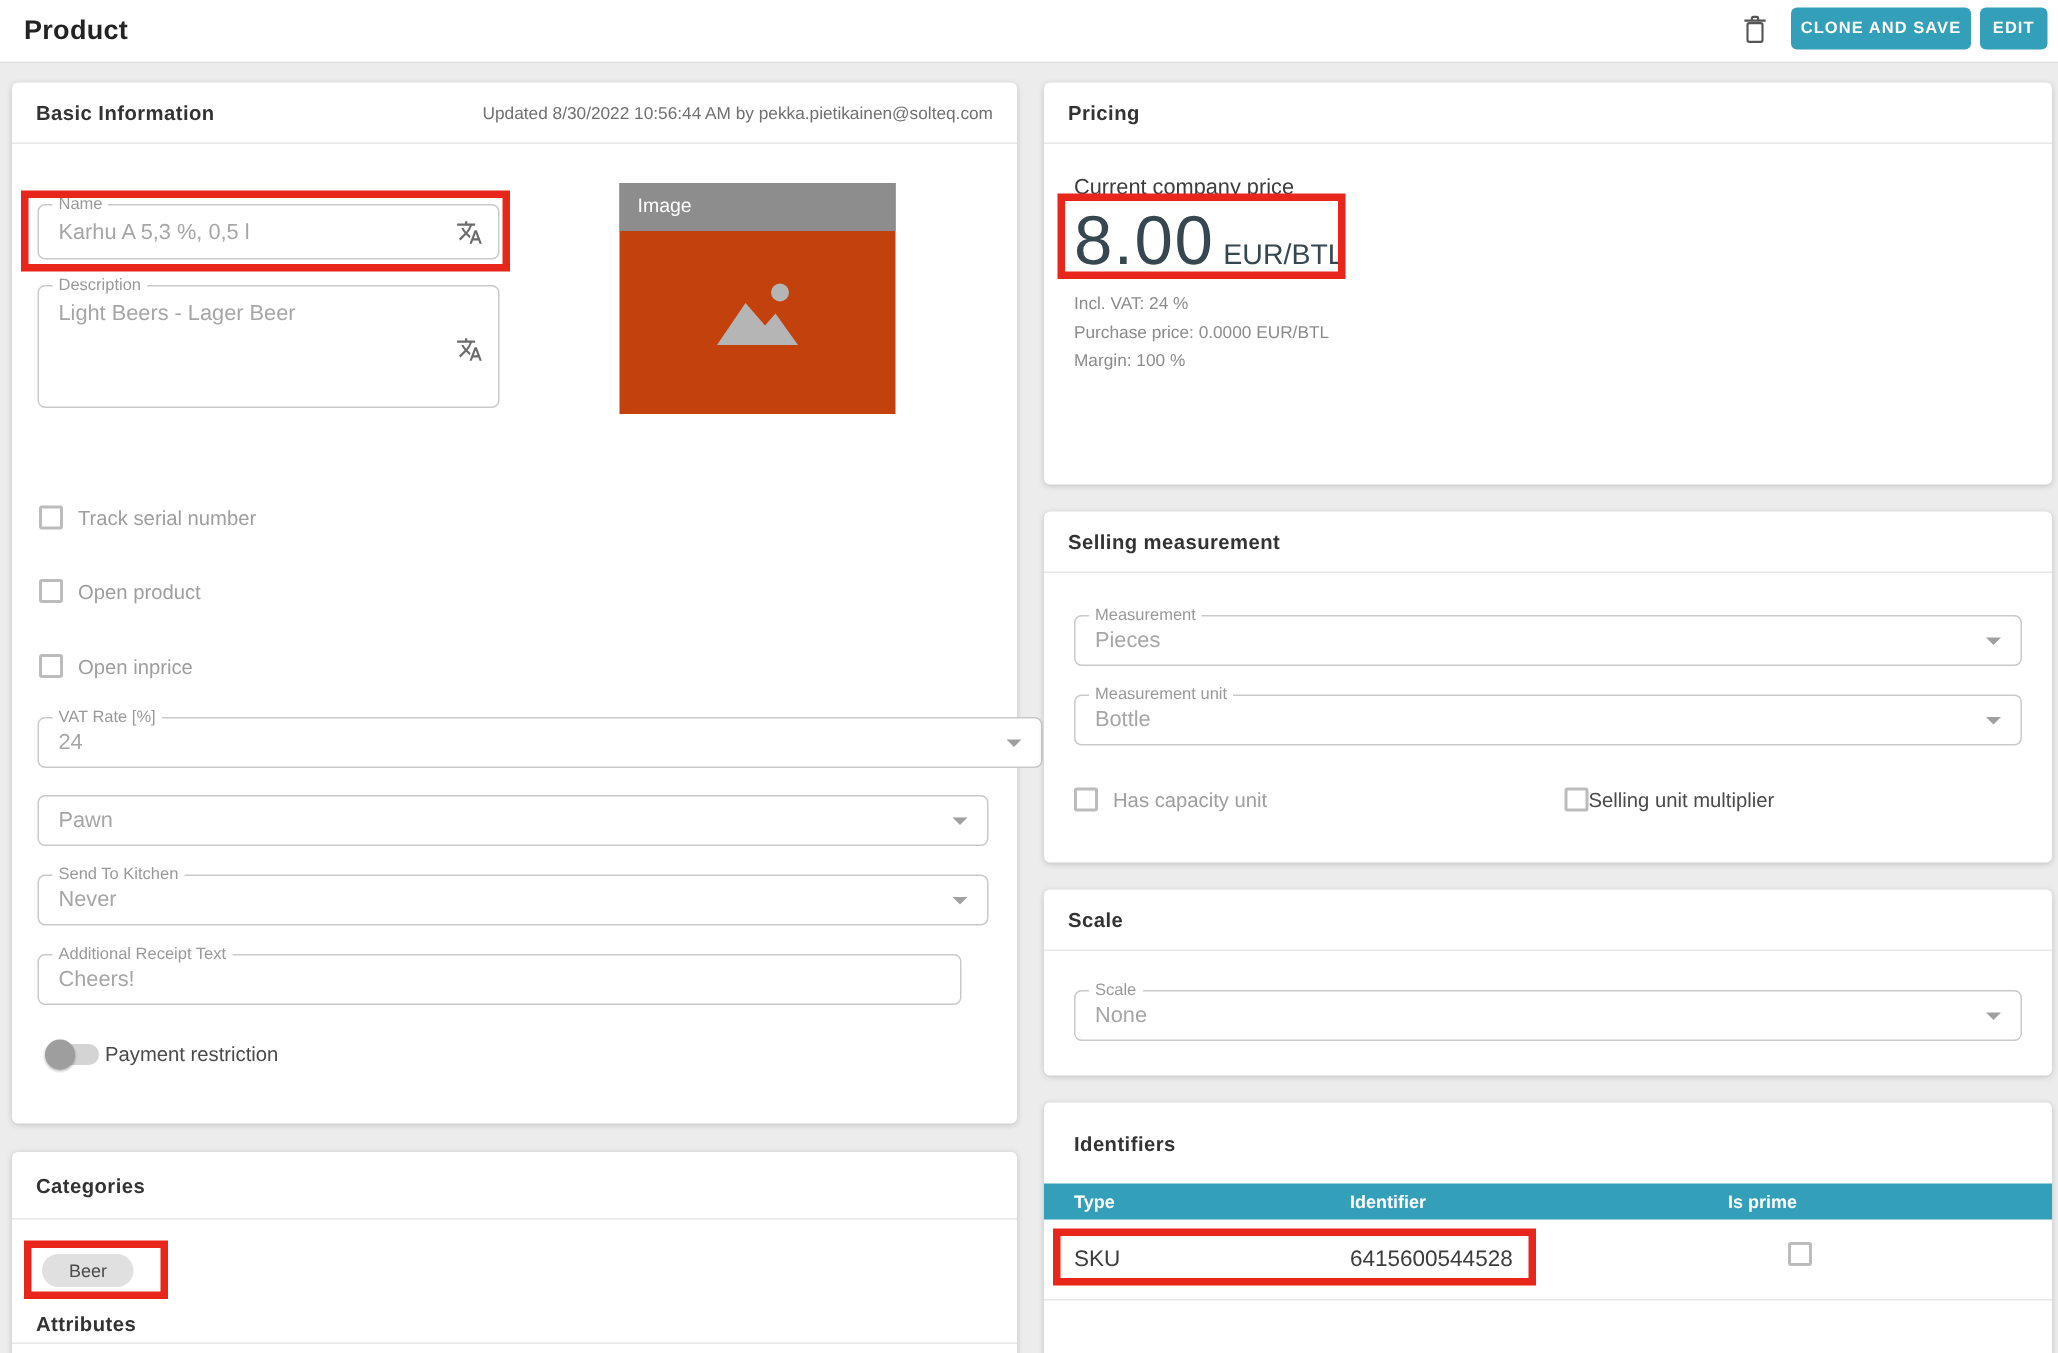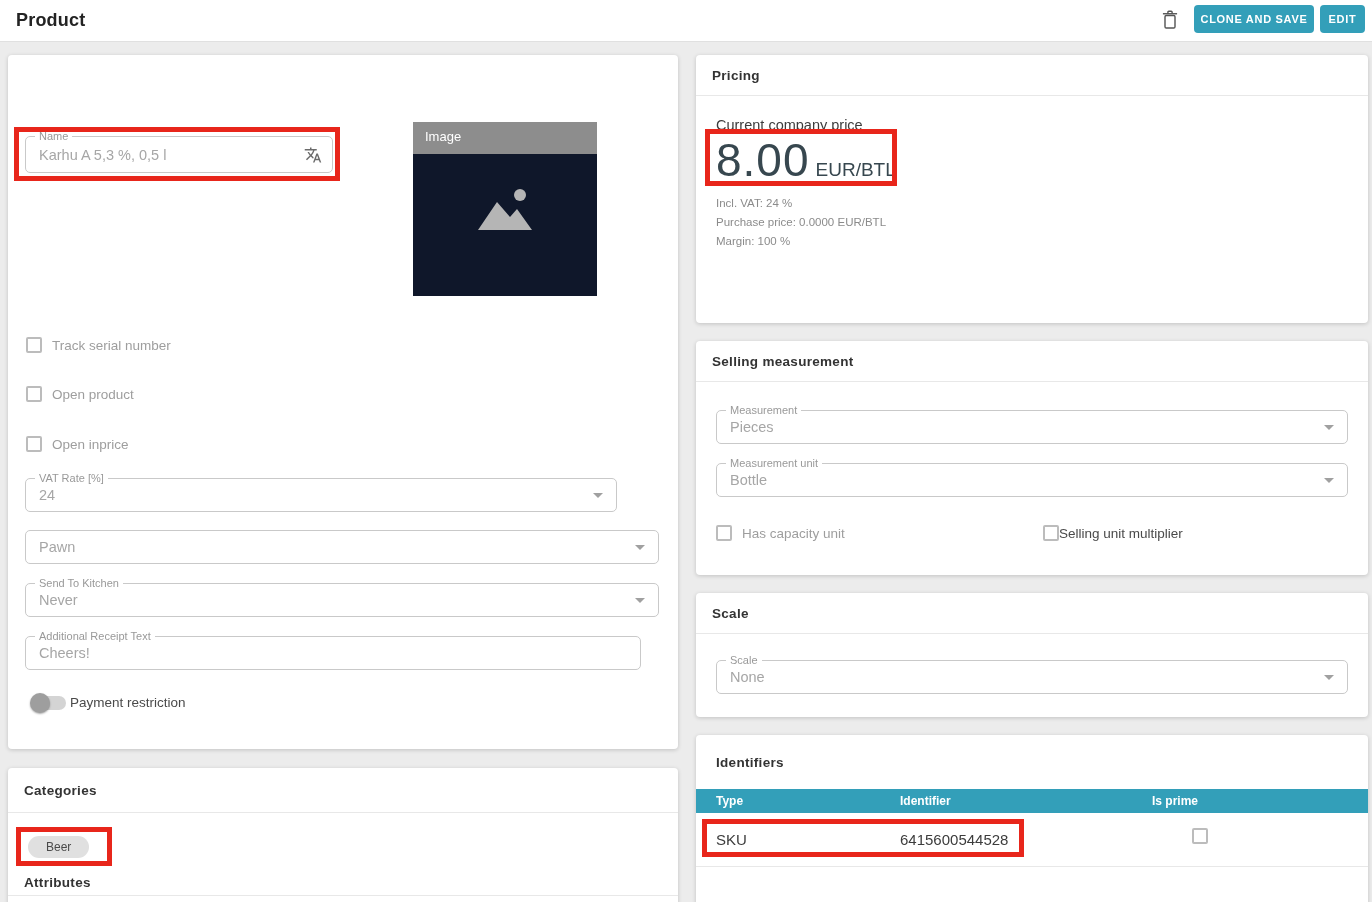--- a/index.html
+++ b/index.html
@@ -83,54 +83,67 @@
         <line x1="3.5" y1="5.5" x2="20.5" y2="5.5"></line>
         <path d="M9.5 5.5 V3.5 a1 1 0 0 1 1-1 h3 a1 1 0 0 1 1 1 V5.5"></path>
       </svg>
     </span>
   </button>
   <button class="btn" style="left:1194px; width:120px;">CLONE AND SAVE</button>
   <button class="btn" style="left:1320px; width:45px;">EDIT</button>
 </div>
 
 <div class="card" style="left:8px; top:55px; width:670px; height:694px;">
+  <div class="card-header">
+    <span class="card-title">Basic Information</span>
+    <span class="updated">Updated 8/30/2022 10:56:44 AM by pekka.pietikainen@solteq.com</span>
+  </div>
 
   <div class="field" style="left:17px; top:81px; width:308px; height:37px;">
     <span class="flabel">Name</span>
     <span class="fvalue">Karhu A 5,3 %, 0,5 l</span>
     <span class="t-icon">
       <svg width="18" height="18" viewBox="0 0 24 24" fill="#6b6b6b">
           <path d="M12.87 15.07l-2.54-2.51.03-.03A17.52 17.52 0 0 0 14.07 6H17V4h-7V2H8v2H1v2h11.17C11.5 7.92 10.44 9.75 9 11.35 8.07 10.32 7.3 9.19 6.69 8h-2c.73 1.63 1.73 3.17 2.98 4.56l-5.09 5.02L4 19l5-5 3.11 3.11.76-2.04zM18.5 10h-2L12 22h2l1.12-3h4.75L21 22h2l-4.5-12zm-2.62 7l1.62-4.33L19.12 17h-3.24z"></path>
         </svg>
     </span>
   </div>
 
-
-  <div style="position:absolute; left:405px; top:67px; width:184px; height:174px; background:#0f172a;">
+  <div class="field" style="left:17px; top:135px; width:308px; height:82px;">
+    <span class="flabel">Description</span>
+    <span class="fvalue-top">Light Beers - Lager Beer</span>
+    <span class="t-icon" style="top:42px;">
+      <svg width="18" height="18" viewBox="0 0 24 24" fill="#6b6b6b">
+          <path d="M12.87 15.07l-2.54-2.51.03-.03A17.52 17.52 0 0 0 14.07 6H17V4h-7V2H8v2H1v2h11.17C11.5 7.92 10.44 9.75 9 11.35 8.07 10.32 7.3 9.19 6.69 8h-2c.73 1.63 1.73 3.17 2.98 4.56l-5.09 5.02L4 19l5-5 3.11 3.11.76-2.04zM18.5 10h-2L12 22h2l1.12-3h4.75L21 22h2l-4.5-12zm-2.62 7l1.62-4.33L19.12 17h-3.24z"></path>
+        </svg>
+    </span>
+  </div>
+
+  <div style="position:absolute; left:405px; top:67px; width:184px; height:154px; background:#c2410c;">
     <div class="img-header">
       <span>Image</span>
     </div>
     <span style="position:absolute; left:57px; top:60px;">
       <svg width="70" height="54" viewBox="0 0 70 54">
         <polygon points="8,48 27,20 40,35 47,27 62,48" fill="#b5b5b5"></polygon>
         <circle cx="50" cy="13" r="6" fill="#b5b5b5"></circle>
       </svg>
     </span>
   </div>
 
   <span class="cb" style="left:18px; top:282px;"></span>
   <span class="cb-label" style="left:44px; top:283px;">Track serial number</span>
 
   <span class="cb" style="left:18px; top:331px;"></span>
   <span class="cb-label" style="left:44px; top:332px;">Open product</span>
 
   <span class="cb" style="left:18px; top:381px;"></span>
   <span class="cb-label" style="left:44px; top:382px;">Open inprice</span>
 
-  <div class="field" style="left:17px; top:423px; width:592px; height:34px;">
+  <div class="field" style="left:17px; top:423px; width:670px; height:34px;">
     <span class="flabel">VAT Rate [%]</span>
     <span class="fvalue">24</span>
     <span class="dd-arrow"></span>
   </div>
 
   <div class="field" style="left:17px; top:528px; width:634px; height:34px;">
     <span class="flabel">Send To Kitchen</span>
     <span class="fvalue">Never</span>
     <span class="dd-arrow"></span>
   </div>

